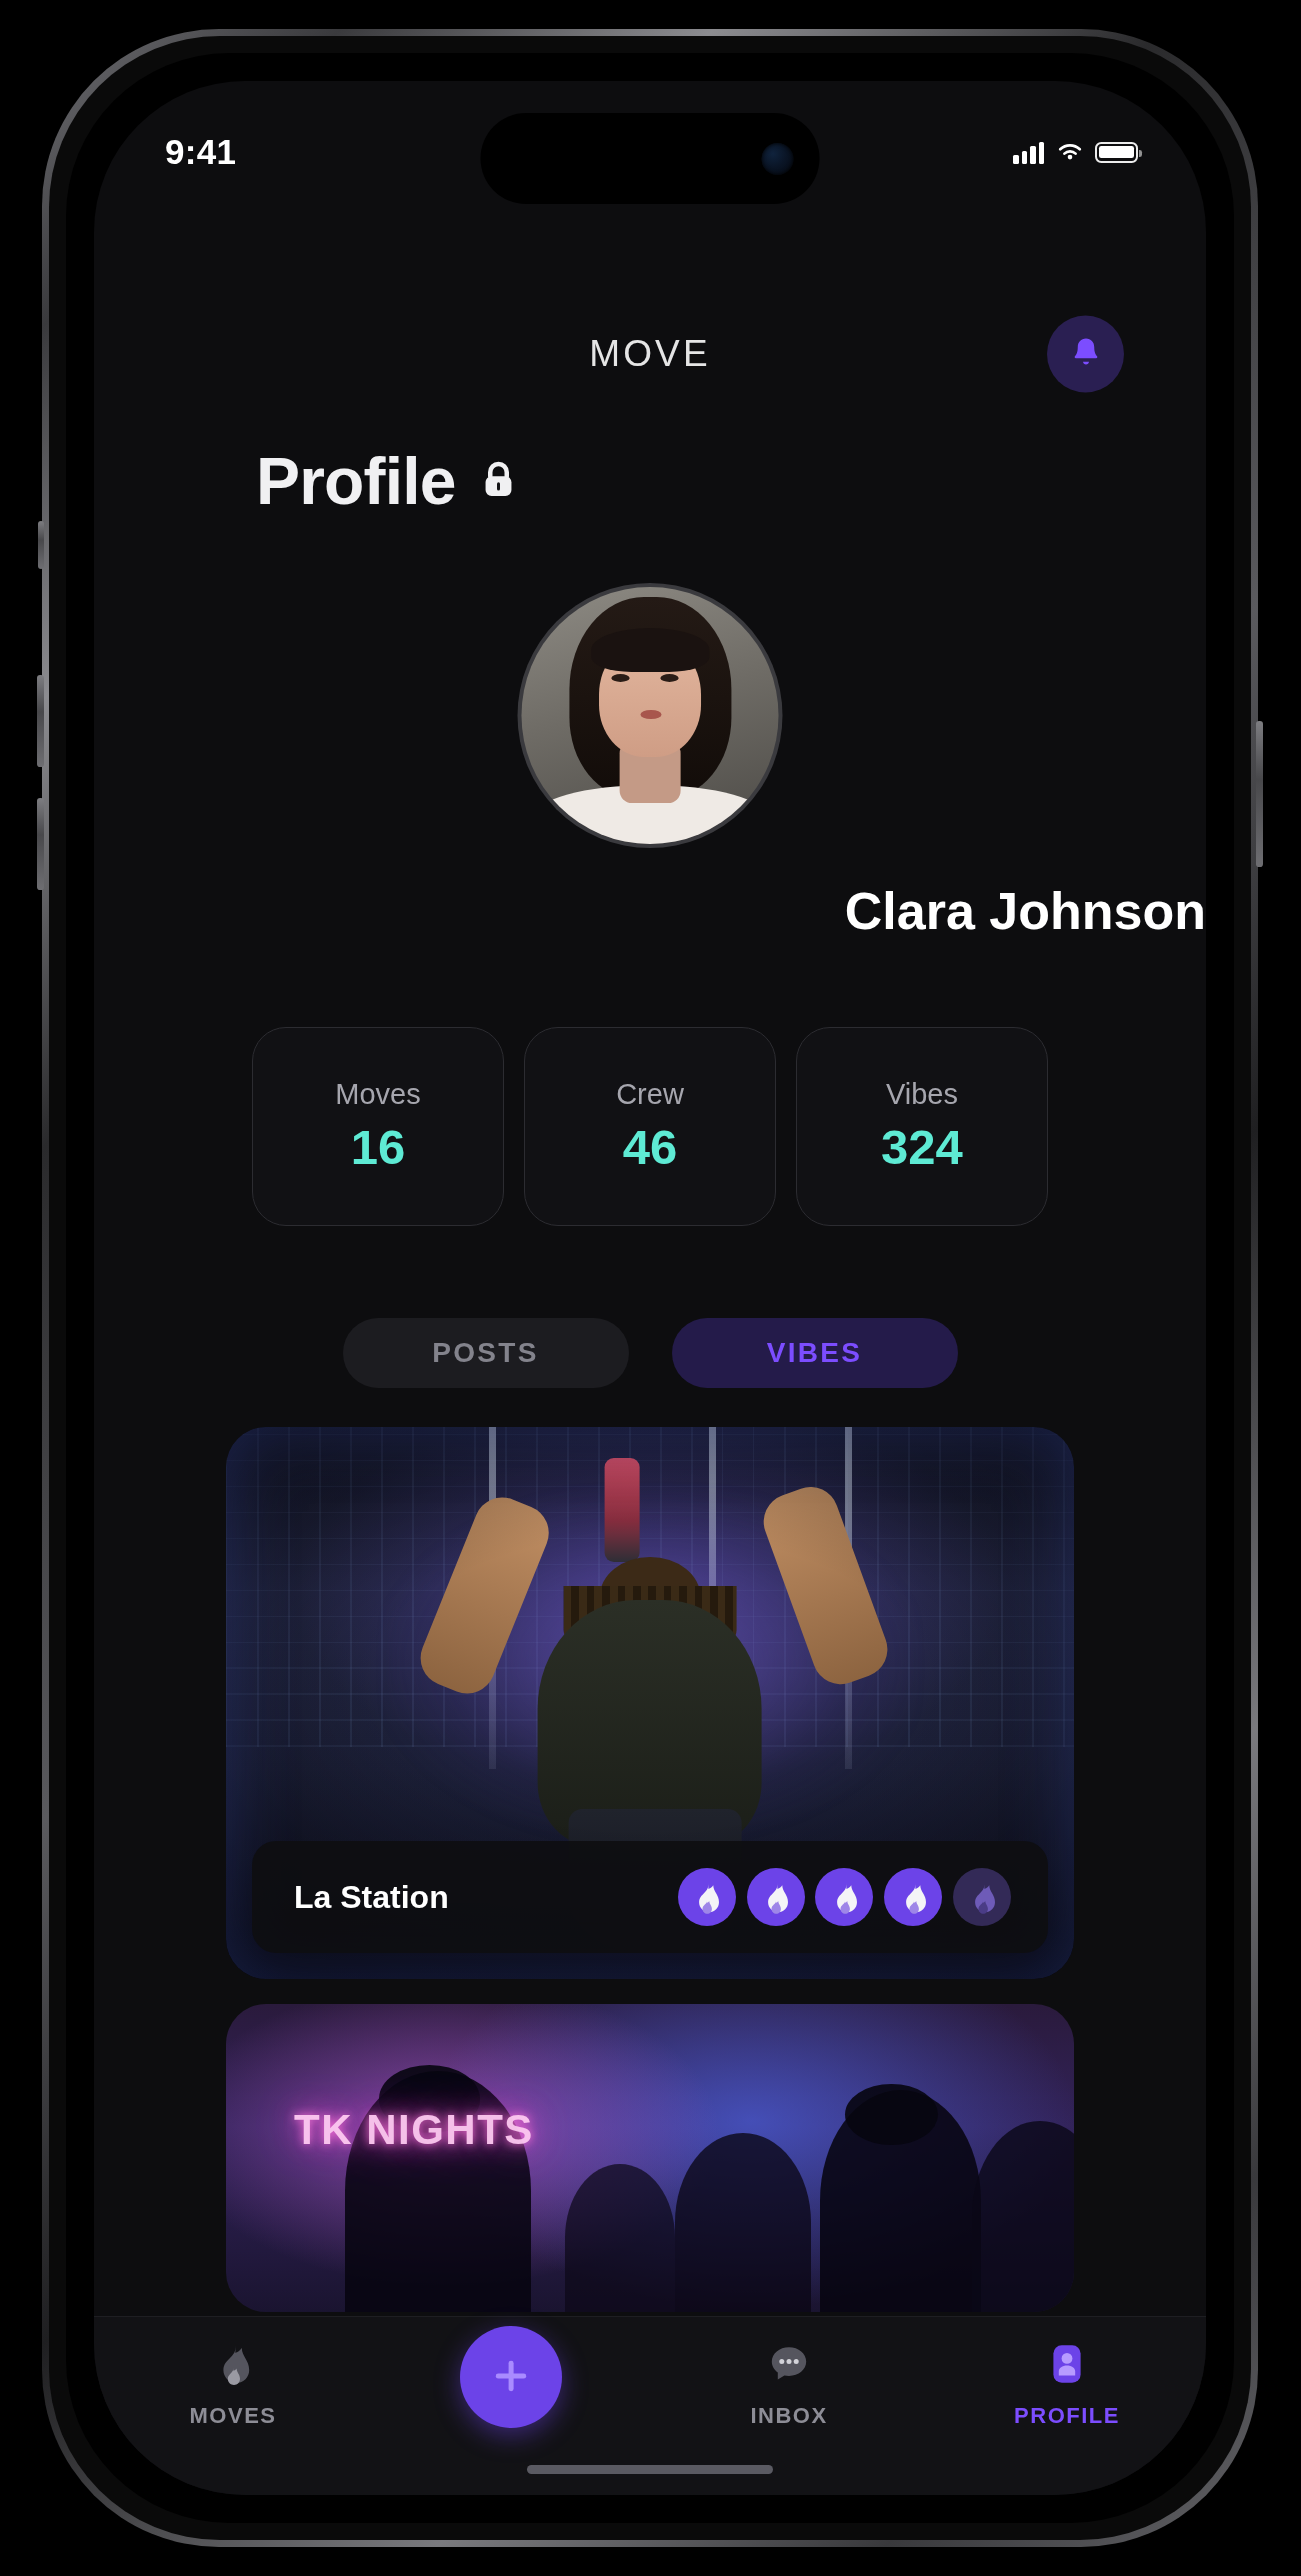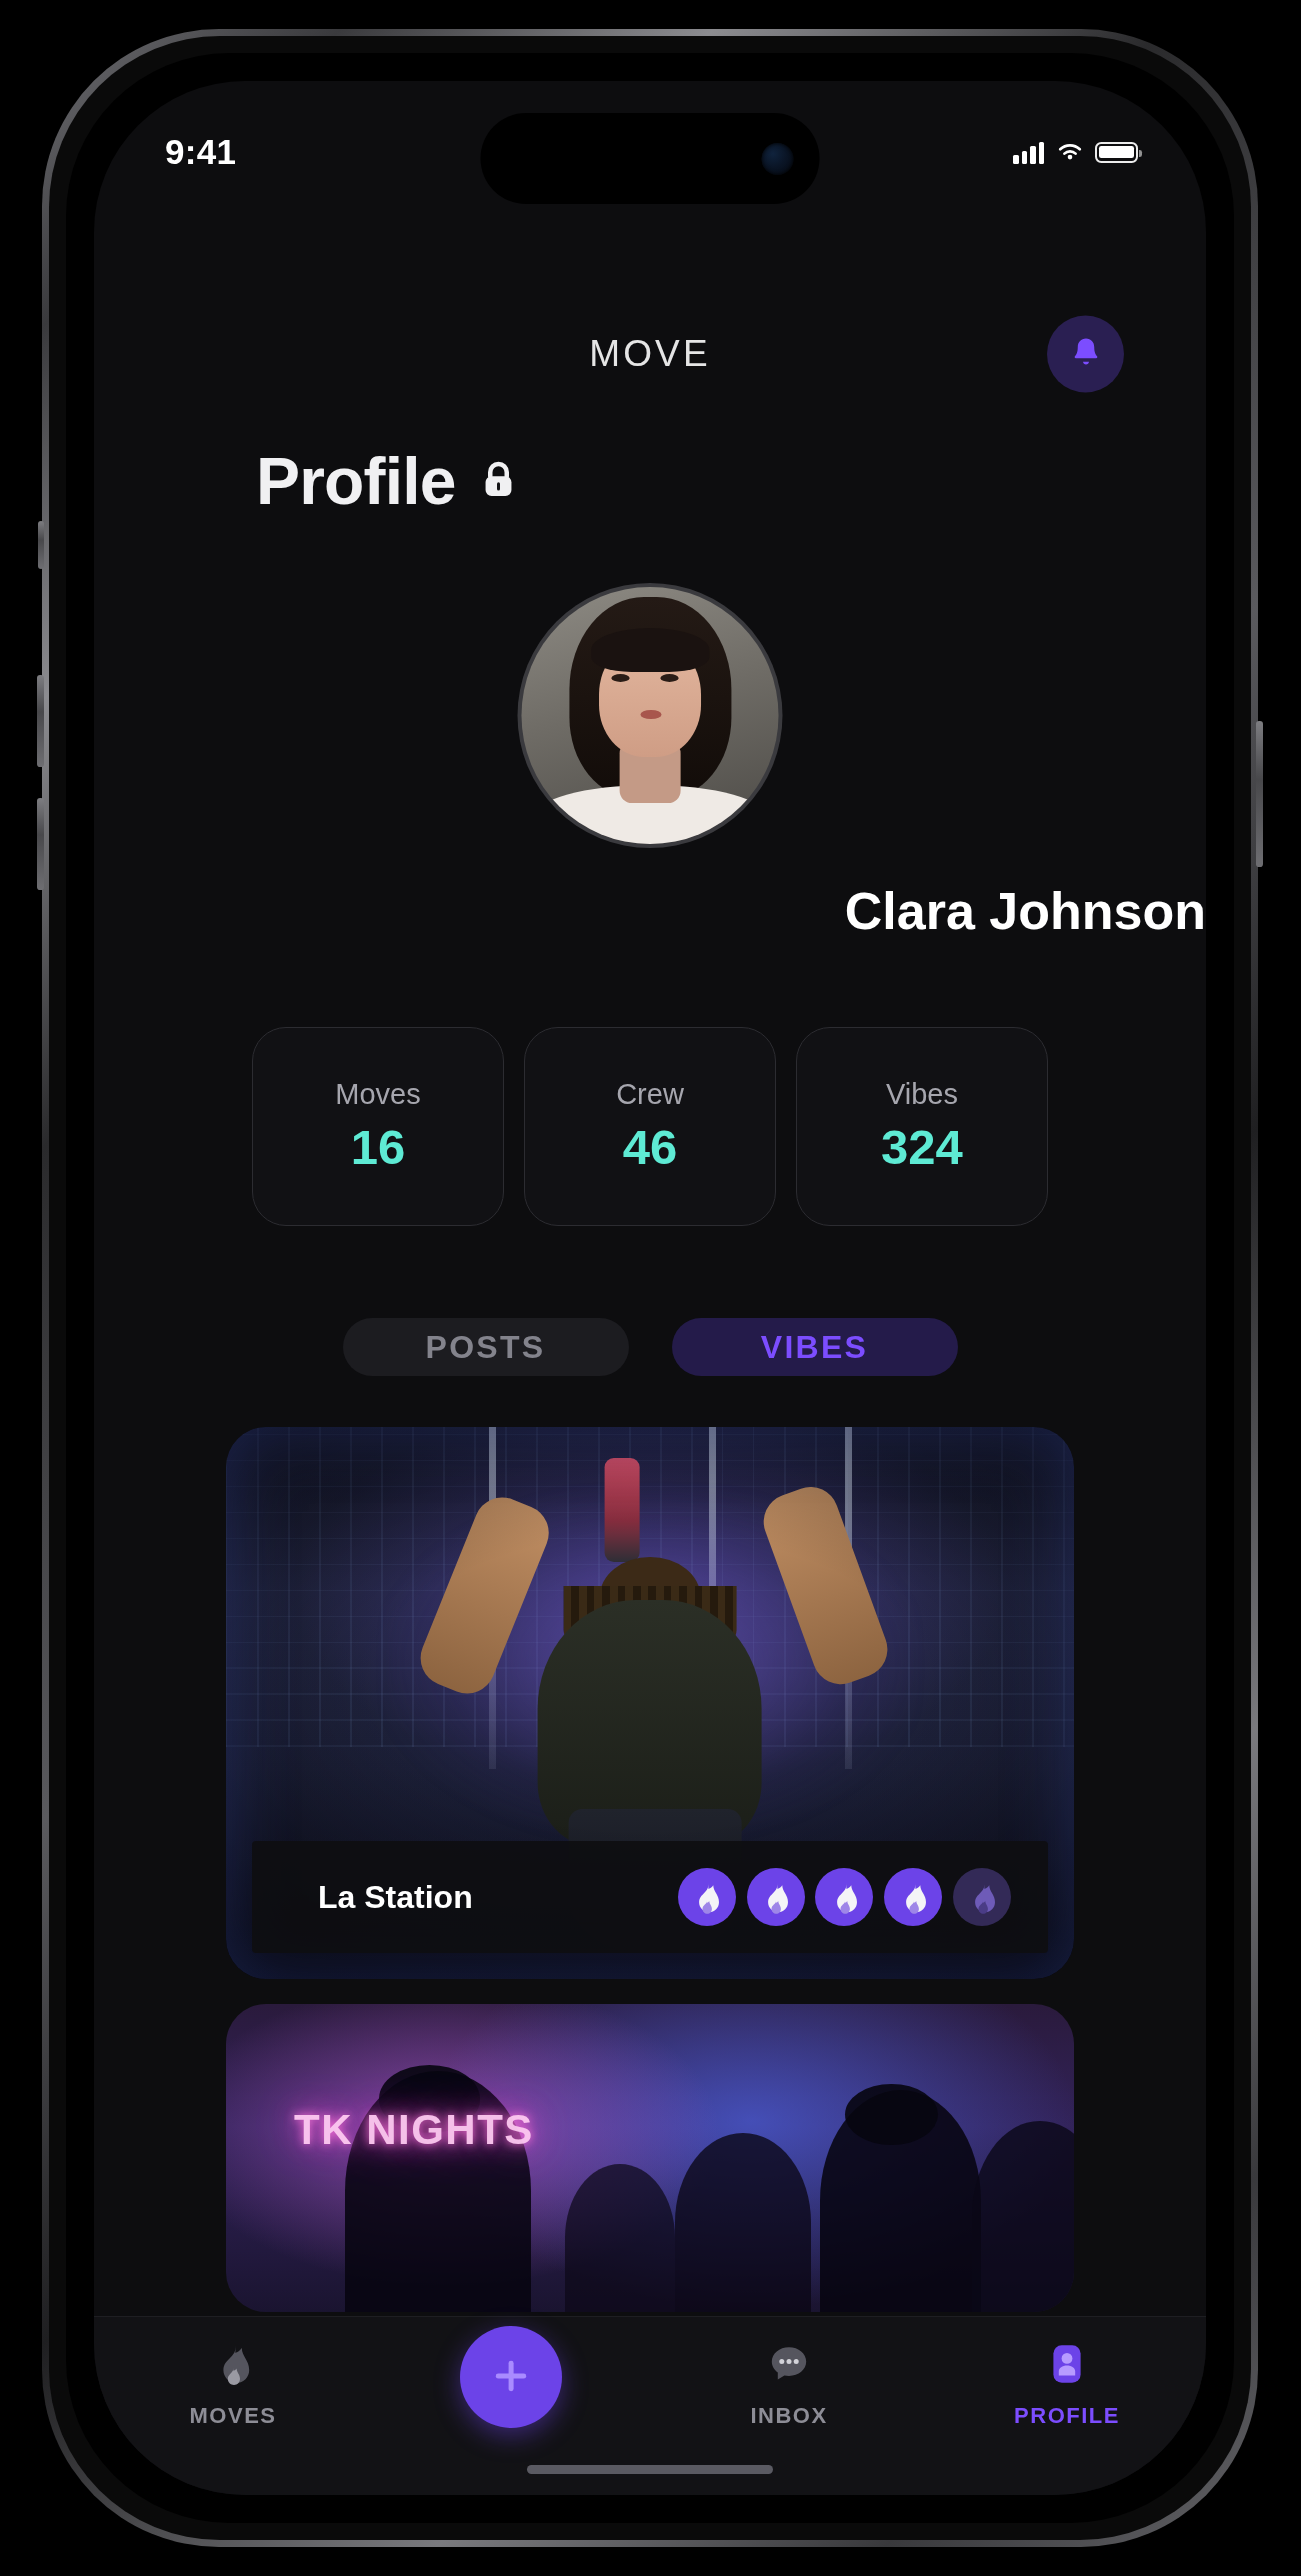--- a/index.html
+++ b/index.html
@@ -239,24 +239,24 @@
 
   
   .tabs {
     position: absolute;
     top: 1237px; left: 0; right: 0;
     display: flex; justify-content: center; gap: 43px;
     z-index: 10;
   }
   .tab {
     min-width: 286px;
-    height: 58px;
+    height: 70px;
     border-radius: 35px;
     display: flex; align-items: center; justify-content: center;
-    font-size: 32px; font-weight: 700; letter-spacing: 2.3px;
+    font-size: 28px; font-weight: 700; letter-spacing: 2.3px;
   }
   .tab.inactive { background: #1c1c20; color: #83838c; }
   .tab.active   { background: #241b4a; color: #7c4dff; }
 
   
   .feed {
     position: absolute;
     top: 1346px; left: 132px; right: 132px; bottom: 171px;
     z-index: 8;
     overflow: hidden;
@@ -337,23 +337,23 @@
     position:absolute; inset:0; border-radius:40px;
     box-shadow: inset 0 0 69px rgba(60,80,180,.35);
   }
 
   
   .card-overlay {
     position: absolute;
     left: 26px; right: 26px; bottom: 26px;
     height: 112px;
     background: rgba(14,14,17,.93);
-    border-radius: 4px;
+    border-radius: 24px;
     display: flex; align-items: center; justify-content: space-between;
-    padding: 0 37px 0 66px;
+    padding: 0 37px 0 42px;
   }
   .card-title { color: #ffffff; font-size: 32px; font-weight: 700; }
   .flames { display: flex; align-items: center; gap: 10.8px; }
   .flame-badge {
     width: 58px; height: 58px; border-radius: 50%;
     background: #6c43e8;
     display: flex; align-items: center; justify-content: center;
   }
   .flame-badge.dim { background: #332a57; }
 

